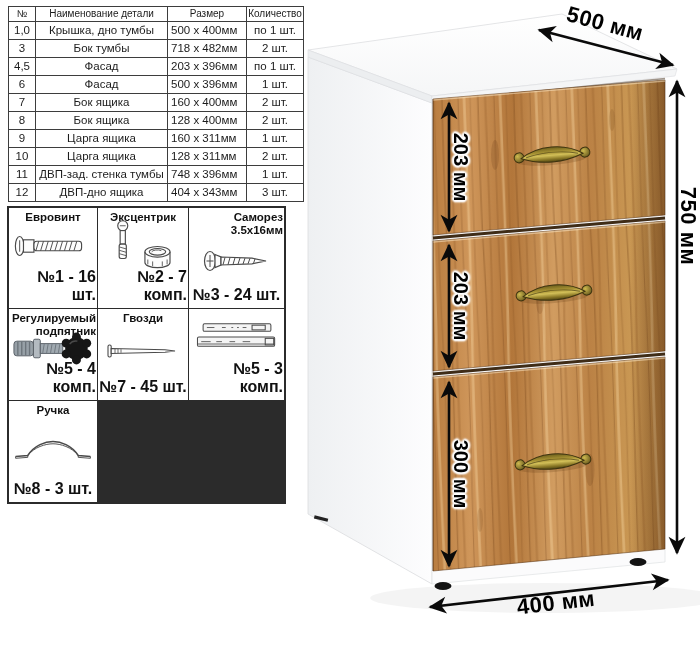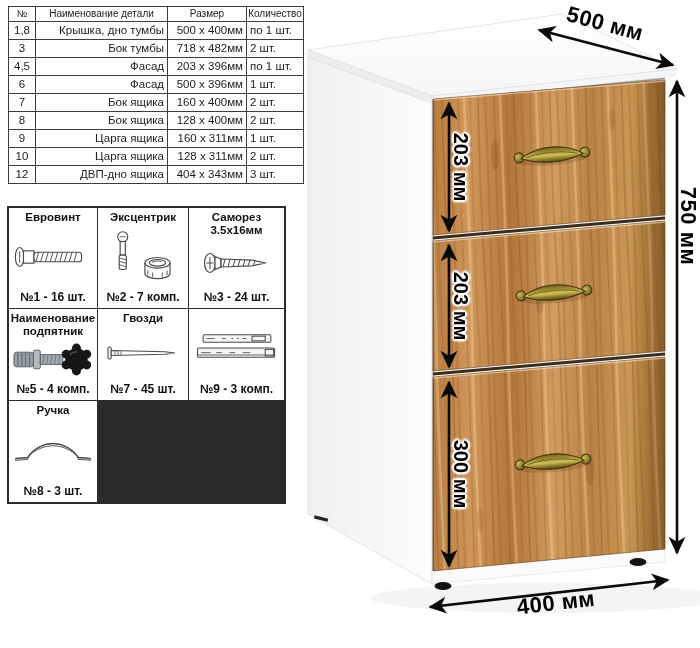--- a/index.html
+++ b/index.html
@@ -8,33 +8,33 @@
     font-family:"Liberation Sans",sans-serif;color:#111;overflow:hidden;
   }
   
   .parts-table{position:absolute;left:8px;top:6px;border-collapse:collapse;table-layout:fixed}
   .parts-table th,.parts-table td{
     border:1px solid #3d3d3d;font-size:11.5px;line-height:1.05;height:15px;
     padding:1px 3px;white-space:nowrap;font-weight:400;color:#1c1c1c;overflow:hidden;
   }
   .parts-table th{font-size:10px;height:12px;text-align:center;padding:1px 1px}
   .c-num{width:20px;text-align:center;padding:1px 1px}
-  .c-name{width:125px;text-align:right}
-  .c-size{width:72px;text-align:right}
-  .c-qty{width:50px;padding:1px 1px}
+  .c-name{width:125px;text-align:center}
+  .c-size{width:72px;text-align:left}
+  .c-qty{width:50px;text-align:center;padding:1px 1px}
   
   .hw-grid{
     position:absolute;left:7px;top:206px;display:grid;
     grid-template-columns:88px 90px 95px;grid-template-rows:100px 91px 101px;
     gap:1px;background:#2b2b2b;border:2px solid #2b2b2b;
   }
   .hw-cell{background:#fff;display:flex;flex-direction:column;align-items:center;
-    justify-content:space-between;padding:3px 1px 4px;text-align:center}
+    justify-content:space-between;padding:3px 1px 4px;text-align:right}
   .hw-title{font-weight:700;font-size:11.5px;line-height:1.12;color:#111}
-  .hw-count{font-weight:700;font-size:12px;color:#111}
+  .hw-count{font-weight:700;font-size:16px;color:#111}
   .hw-icon{flex:1;display:flex;align-items:center;justify-content:center;min-height:0}
   
   .diagram{position:absolute;left:290px;top:0;width:410px;height:648px}
   .diagram svg{position:absolute;left:0;top:0}
   .dim{position:absolute;font-weight:700;color:#000;text-align:center;line-height:1;pointer-events:none}
   .dim-lg{font-size:22px;letter-spacing:.5px}
   .dim-md{font-size:20px}
   .halo{text-shadow:0 0 3px #fff,0 0 3px #fff,0 0 4px #fff,
         1px 1px 2px #fff,-1px -1px 2px #fff,1px -1px 2px #fff,-1px 1px 2px #fff,
         2px 0 2px #fff,-2px 0 2px #fff,0 2px 2px #fff,0 -2px 2px #fff}
@@ -50,21 +50,21 @@
       <col style="width:54px">
     </colgroup>
   <tbody>
       <tr>
     <th>№</th>
     <th>Наименование детали</th>
     <th>Размер</th>
     <th>Количество</th>
   </tr>
   <tr>
-    <td class="c-num">1,8</td>
+    <td class="c-num">1,0</td>
     <td class="c-name">Крышка, дно тумбы</td>
     <td class="c-size">500 х 400мм</td>
     <td class="c-qty">по 1 шт.</td>
   </tr>
   <tr>
     <td class="c-num">3</td>
     <td class="c-name">Бок тумбы</td>
     <td class="c-size">718 х 482мм</td>
     <td class="c-qty">2 шт.</td>
   </tr>
@@ -96,20 +96,26 @@
     <td class="c-num">9</td>
     <td class="c-name">Царга ящика</td>
     <td class="c-size">160 х 311мм</td>
     <td class="c-qty">1 шт.</td>
   </tr>
   <tr>
     <td class="c-num">10</td>
     <td class="c-name">Царга ящика</td>
     <td class="c-size">128 х 311мм</td>
     <td class="c-qty">2 шт.</td>
+  </tr>
+  <tr>
+    <td class="c-num">11</td>
+    <td class="c-name">ДВП-зад. стенка тумбы</td>
+    <td class="c-size">748 х 396мм</td>
+    <td class="c-qty">1 шт.</td>
   </tr>
   <tr>
     <td class="c-num">12</td>
     <td class="c-name">ДВП-дно ящика</td>
     <td class="c-size">404 х 343мм</td>
     <td class="c-qty">3 шт.</td>
   </tr>
 </tbody>
   </table>
 
@@ -192,21 +198,21 @@
           <line x1="43" y1="11.1" x2="41" y2="17"></line>
             <line x1="48" y1="11.3" x2="46" y2="16.8"></line>
           <line x1="53" y1="11.8" x2="51.5" y2="16.4"></line>
         </g>
       </svg>
     </div>
     <div class="hw-count">№3 - 24 шт.</div>
   </div>
 
   <div class="hw-cell">
-    <div class="hw-title">Наименование подпятник</div>
+    <div class="hw-title">Регулируемый подпятник</div>
     <div class="hw-icon">
       <svg width="84" height="36" viewBox="0 0 86 36">
         <rect x="3" y="10" width="20" height="15" rx="3" fill="#97a0a7" stroke="#5a6168" stroke-width="1"></rect>
         <g stroke="#6c747b" stroke-width="1.4">
           <line x1="7" y1="10.5" x2="7" y2="24.5"></line>
             <line x1="11" y1="10.5" x2="11" y2="24.5"></line>
           <line x1="15" y1="10.5" x2="15" y2="24.5"></line>
             <line x1="19" y1="10.5" x2="19" y2="24.5"></line>
         </g>
         <rect x="23" y="8" width="7" height="19" rx="1.5" fill="#b3bac0" stroke="#5a6168" stroke-width="1"></rect>
@@ -269,21 +275,21 @@
             <line x1="46" y1="8" x2="48" y2="8"></line>
             <line x1="52" y1="8" x2="56" y2="8"></line>
           <line x1="8" y1="23" x2="18" y2="23"></line>
             <line x1="24" y1="23" x2="30" y2="23"></line>
           <line x1="38" y1="23" x2="44" y2="23"></line>
             <line x1="52" y1="23" x2="60" y2="23"></line>
           <line x1="4" y1="25.5" x2="86" y2="25.5"></line>
         </g>
       </svg>
     </div>
-    <div class="hw-count">№9 - 3 комп.</div>
+    <div class="hw-count">№5 - 3 комп.</div>
   </div>
 
   <div class="hw-cell">
     <div class="hw-title">Ручка</div>
     <div class="hw-icon">
       <svg width="86" height="32" viewBox="0 0 92 32">
         <path d="M6,25 L19,24 C26,13 38,9 46,9 C54,9 66,13 73,24 L86,25" stroke="#4a4a4a" stroke-width="1.6" fill="none"></path>
         <path d="M19,24 C26,15 38,11.5 46,11.5 C54,11.5 66,15 73,24" stroke="#4a4a4a" stroke-width="1" fill="none"></path>
         <path d="M6,25 l0,2 l13,-1 l0,-2 M86,25 l0,2 l-13,-1 l0,-2" stroke="#4a4a4a" stroke-width="1" fill="none"></path>
       </svg>

